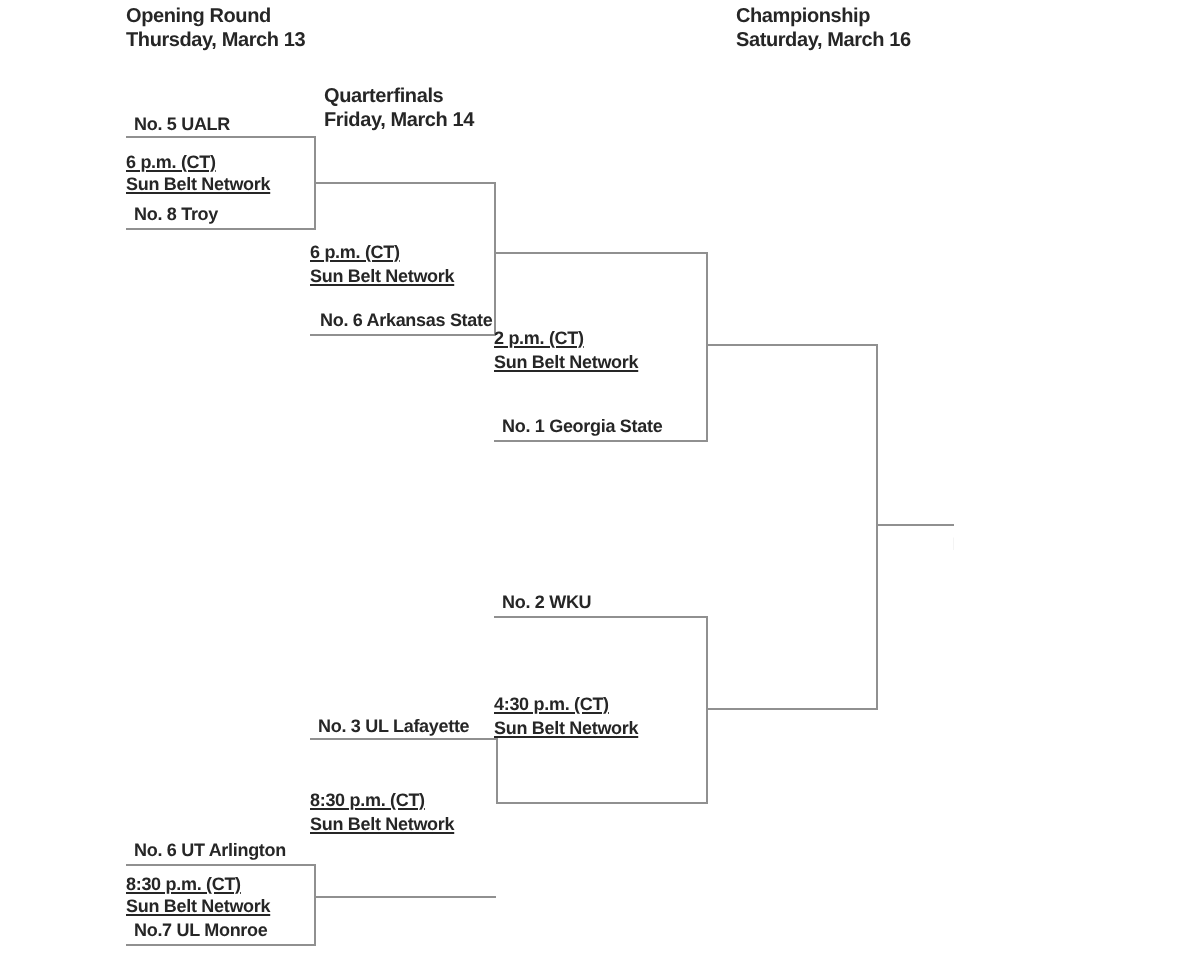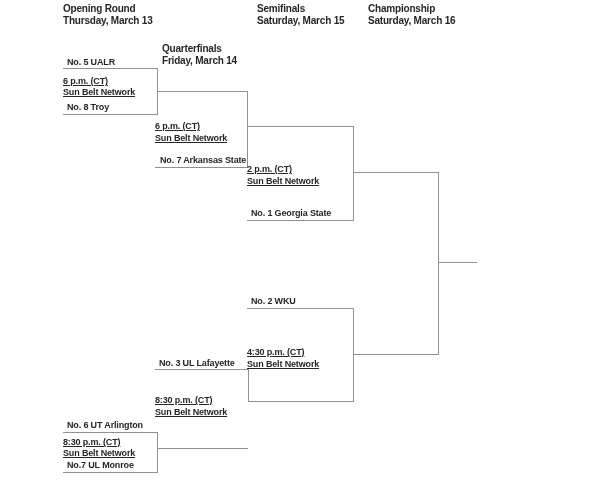--- a/index.html
+++ b/index.html
@@ -77,24 +77,20 @@
 <div class="bracket-canvas">
 
   <div class="round-header" style="left:63px;">
     <span>Opening Round</span>
     <span>Thursday, March 13</span>
   </div>
   <div class="round-header" style="left:162px;margin-top:40px;">
     <span>Quarterfinals</span>
     <span>Friday, March 14</span>
   </div>
-  <div class="round-header" style="left:257px;">
-    <span>Semifinals</span>
-    <span>Saturday, March 15</span>
-  </div>
   <div class="round-header" style="left:368px;">
     <span>Championship</span>
     <span>Saturday, March 16</span>
   </div>
 
   <div class="hline" style="left:63px;top:68px;width:94px;"></div>
   <div class="hline" style="left:63px;top:114px;width:94px;"></div>
   <div class="vline" style="left:157px;top:68px;height:47px;"></div>
   <div class="hline" style="left:157px;top:91px;width:90px;"></div>
 
@@ -126,21 +122,21 @@
   <div class="time-block lh11" style="left:63px;top:76px;width:94px;">
     <span>6 p.m. (CT)</span>
     <span>Sun Belt Network</span>
   </div>
   <div class="team-label" style="left:67px;top:102px;">No. 8 Troy</div>
 
   <div class="time-block lh12" style="left:155px;top:120px;width:92px;">
     <span>6 p.m. (CT)</span>
     <span>Sun Belt Network</span>
   </div>
-  <div class="team-label" style="left:160px;top:155px;">No. 7 Arkansas State</div>
+  <div class="team-label" style="left:160px;top:155px;">No. 6 Arkansas State</div>
 
   <div class="time-block lh12" style="left:247px;top:163px;width:106px;">
     <span>2 p.m. (CT)</span>
     <span>Sun Belt Network</span>
   </div>
   <div class="team-label" style="left:251px;top:208px;">No. 1 Georgia State</div>
 
   <div class="champion-label" style="left:438px;top:267px;width:115px;">Lafayette</div>
 
   <div class="team-label" style="left:251px;top:296px;">No. 2 WKU</div>

